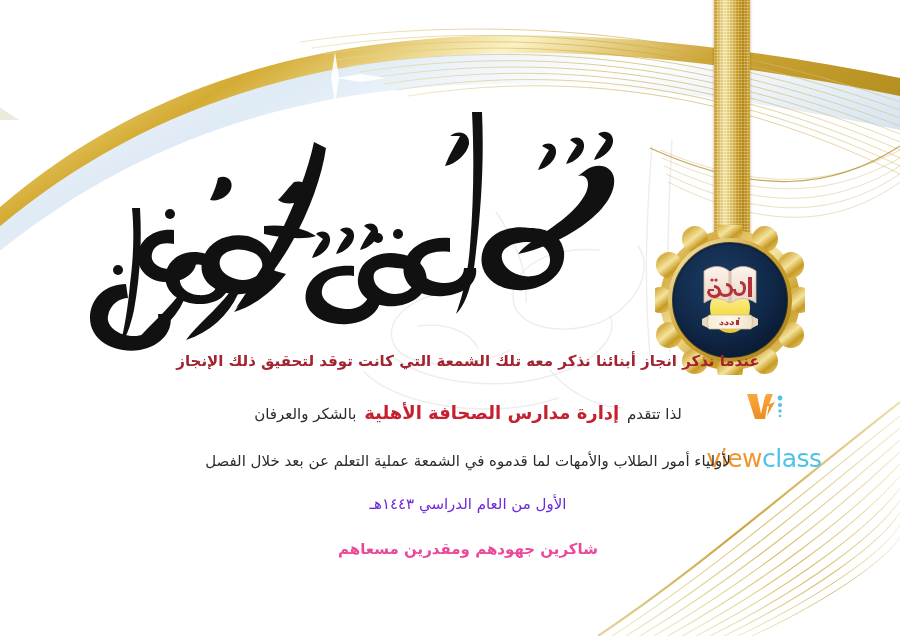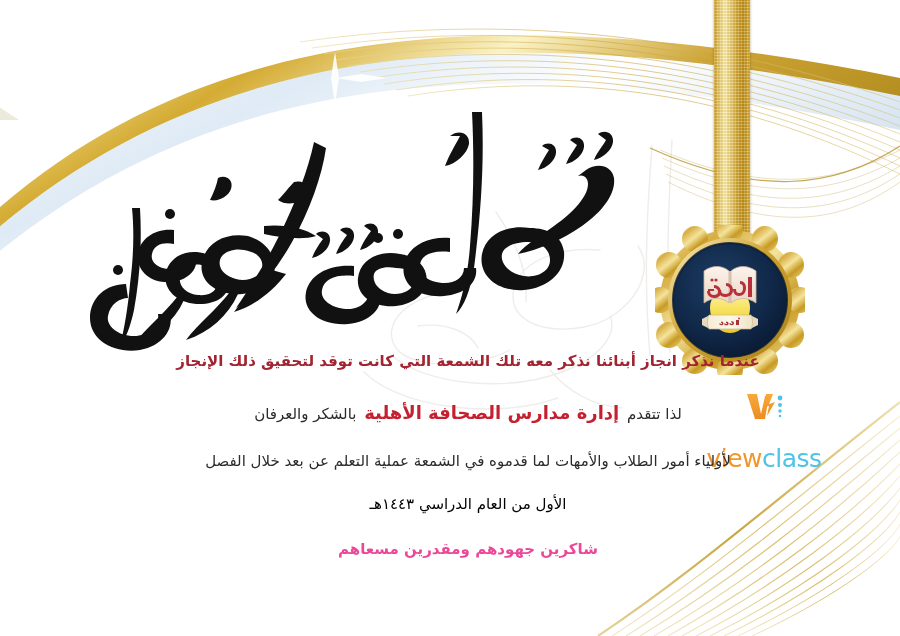--- a/index.html
+++ b/index.html
@@ -179,21 +179,21 @@
     font-size: 18px;
     padding: 0 3px;
   }
   .line-3 {
     font-size: 15px;
     color: #2b2b2b;
     margin-bottom: 24px;
   }
   .line-4 {
     font-size: 15px;
-    color: #000000;
+    color: #6d28d9;
     margin-bottom: 26px;
   }
   .line-5 {
     font-size: 15px;
     color: #ec4899;
     font-weight: bold;
   }
 
   
   .bottom-stripes {

